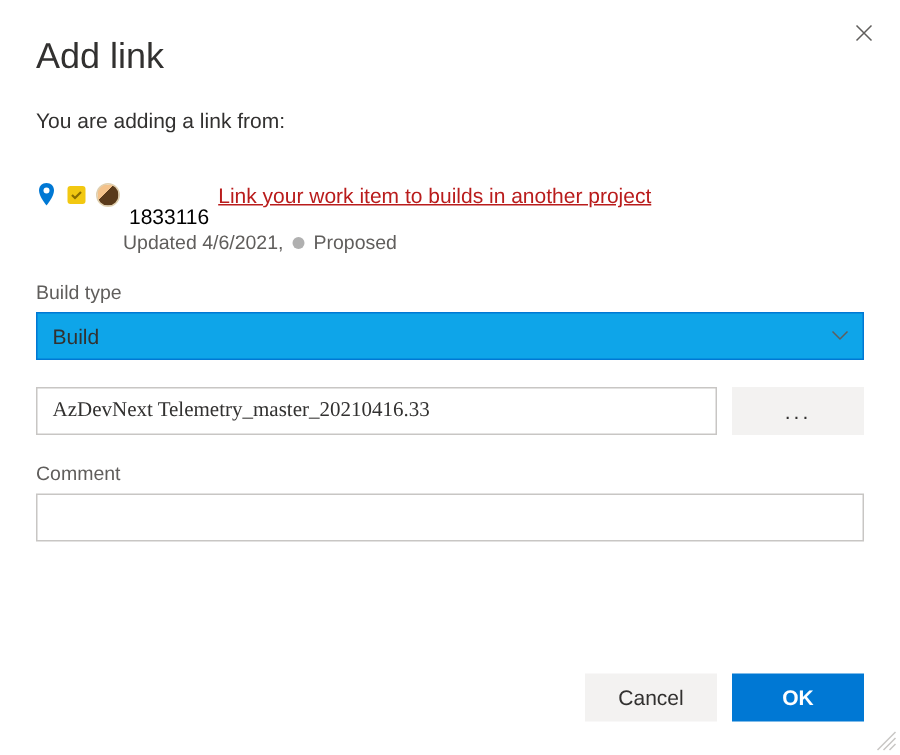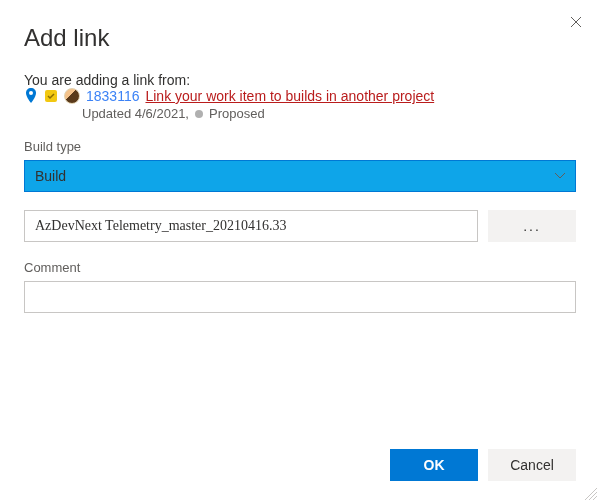--- a/index.html
+++ b/index.html
@@ -32,21 +32,21 @@
     }
     .title {
       font-size: 24px;
       font-weight: 400;
       color: #323130;
       margin-bottom: 20px;
     }
     .subtitle {
       font-size: 14px;
       color: #323130;
-      margin-bottom: 0;
+      margin-bottom: 20px;
     }
     .wi-row {
       display: flex;
       align-items: center;
       gap: 6px;
       margin-bottom: 2px;
     }
     .pin-icon {
       width: 14px;
       height: 16px;
@@ -57,22 +57,23 @@
     }
     .avatar {
       width: 16px;
       height: 16px;
       border-radius: 50%;
       background: linear-gradient(135deg, #f4c28a 40%, #5a3a1a 40%);
       border: 1px solid #e0d0b0;
       flex-shrink: 0;
     }
     .wi-id {
-      color: #3b82f6;
-      font-size: 14px;
+      color: #000000;
+      font-size: 14px;
+      margin-top: 28px;
     }
     .wi-link {
       color: #b91c1c;
       text-decoration: underline;
       cursor: pointer;
       font-size: 14px;
     }
     .meta-row {
       margin-left: 58px;
       font-size: 13px;
@@ -230,21 +231,21 @@
 
   <div class="build-row">
     <input type="text" class="text-input" value="AzDevNext Telemetry_master_20210416.33" style="">
     <button class="browse-btn">...</button>
   </div>
 
   <label class="field-label">Comment</label>
   <input type="text" class="comment-input" value="" style="">
 
   <div class="footer">
+    <button class="btn btn-default">Cancel</button>
     <button class="btn btn-primary">OK</button>
-    <button class="btn btn-default">Cancel</button>
   </div>
 
   <svg class="resize-grip" width="14" height="14" viewBox="0 0 14 14">
     <path d="M13 5 L5 13 M13 9 L9 13 M13 1 L1 13" stroke="#c8c6c4" stroke-width="1"></path>
   </svg>
 
 </div>
 
 </body></html>

